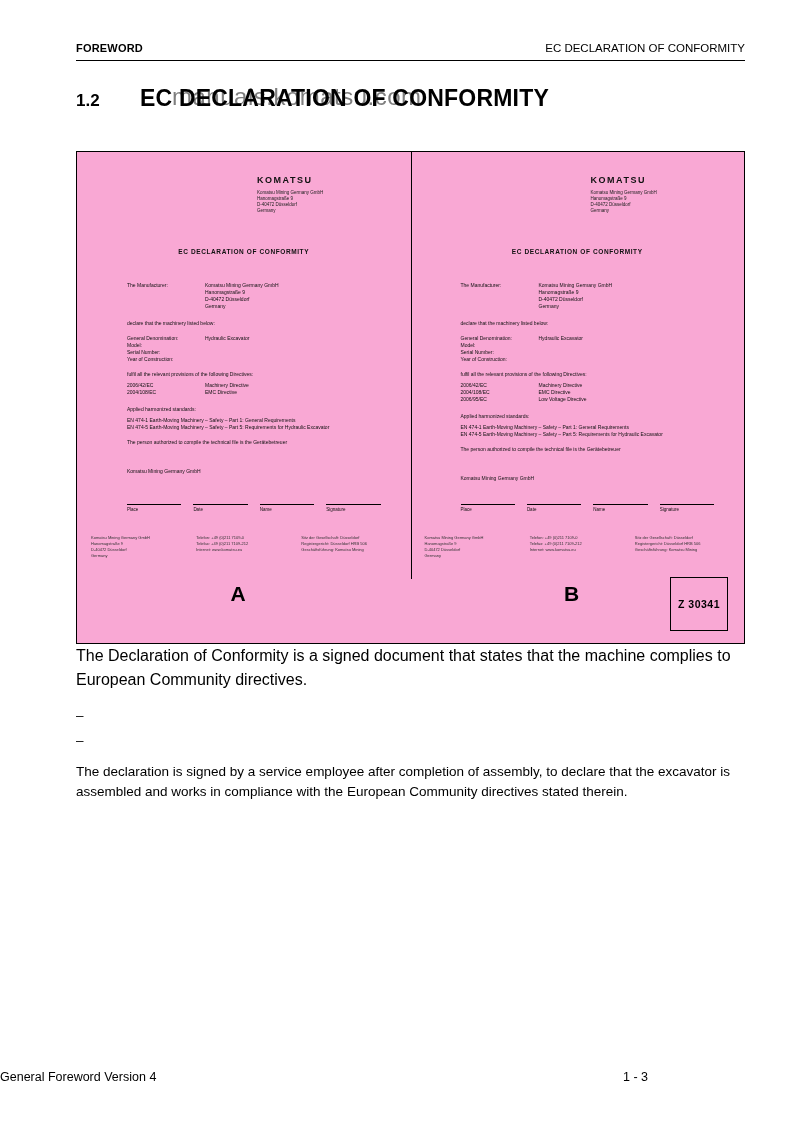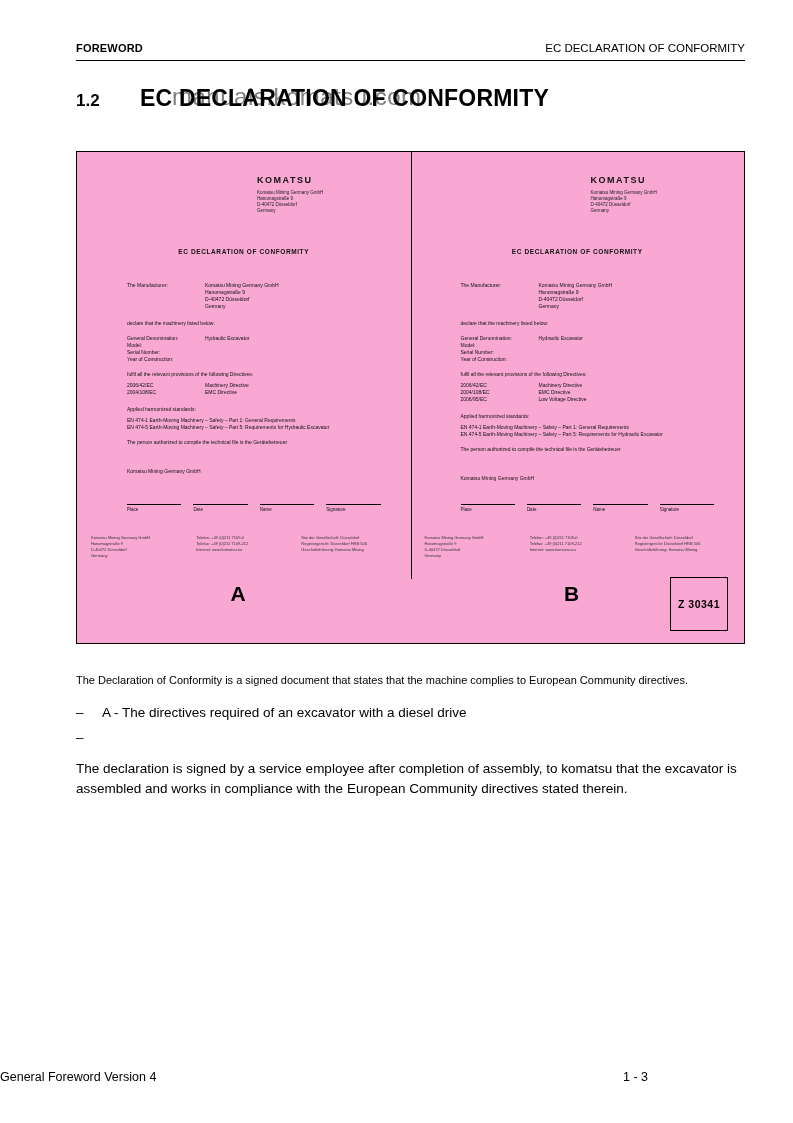--- a/index.html
+++ b/index.html
@@ -38,21 +38,21 @@
   .sig{flex:1;border-top:1px solid #000;padding-top:2px;font-size:4.5px}
   .foot-row{position:absolute;top:383px;left:0;width:100%;display:flex;gap:10px;
             padding:0 14px;font-size:4px;line-height:1.5;color:#333}
   .foot-col{flex:1}
   .fig-label{position:absolute;top:430px;font-size:21px;font-weight:bold}
   .la{left:23%}.lb{left:73%}
   .fig-code{position:absolute;right:16px;bottom:12px;border:1px solid #000;
             padding:20px 7px;font-size:10.5px;font-weight:bold;letter-spacing:.5px}
 
   .fig-caption{margin-top:9px;font-style:italic;font-size:12px}
-  .para{margin-top:28px;font-size:11px;line-height:1.5}
+  .para{font-size:16px;line-height:1.5}
   .para2{margin-top:14px;font-size:13.5px;line-height:1.5}
   .bullets{margin-top:16px}
   .bullet{display:flex;font-size:13.5px;margin-bottom:10px}
   .dash{width:26px;flex:none}
 
   .footer{position:absolute;top:1070px;left:0;width:700px;text-align:left;font-size:12.5px}
   .footer-right{position:absolute;right:52px;top:0;font-size:12.5px}
 </style>
 </head>
 <body>
@@ -281,28 +281,27 @@
     <div class="fig-code">Z 30341</div>
   </div>
 
 
   <div class="para">The Declaration of Conformity is a signed document that states that the machine complies to European Community directives.</div>
 
   <div class="bullets">
 
       <div class="bullet">
         <div class="dash">–</div>
-        <div>A - The directives required of an excavator with a diesel drive</div>
       </div>
 
       <div class="bullet">
         <div class="dash">–</div>
       </div>
     </div>
 
-  <div class="para2">The declaration is signed by a service employee after completion of assembly, to komatsu that the excavator is assembled and works in compliance with the European Community directives stated therein.</div>
+  <div class="para2">The declaration is signed by a service employee after completion of assembly, to declare that the excavator is assembled and works in compliance with the European Community directives stated therein.</div>
 
   <div class="footer">
     <span>General Foreword Version 4</span>
     <span class="footer-right">1 - 3</span>
   </div>
 
 </div>
 
 </body></html>

